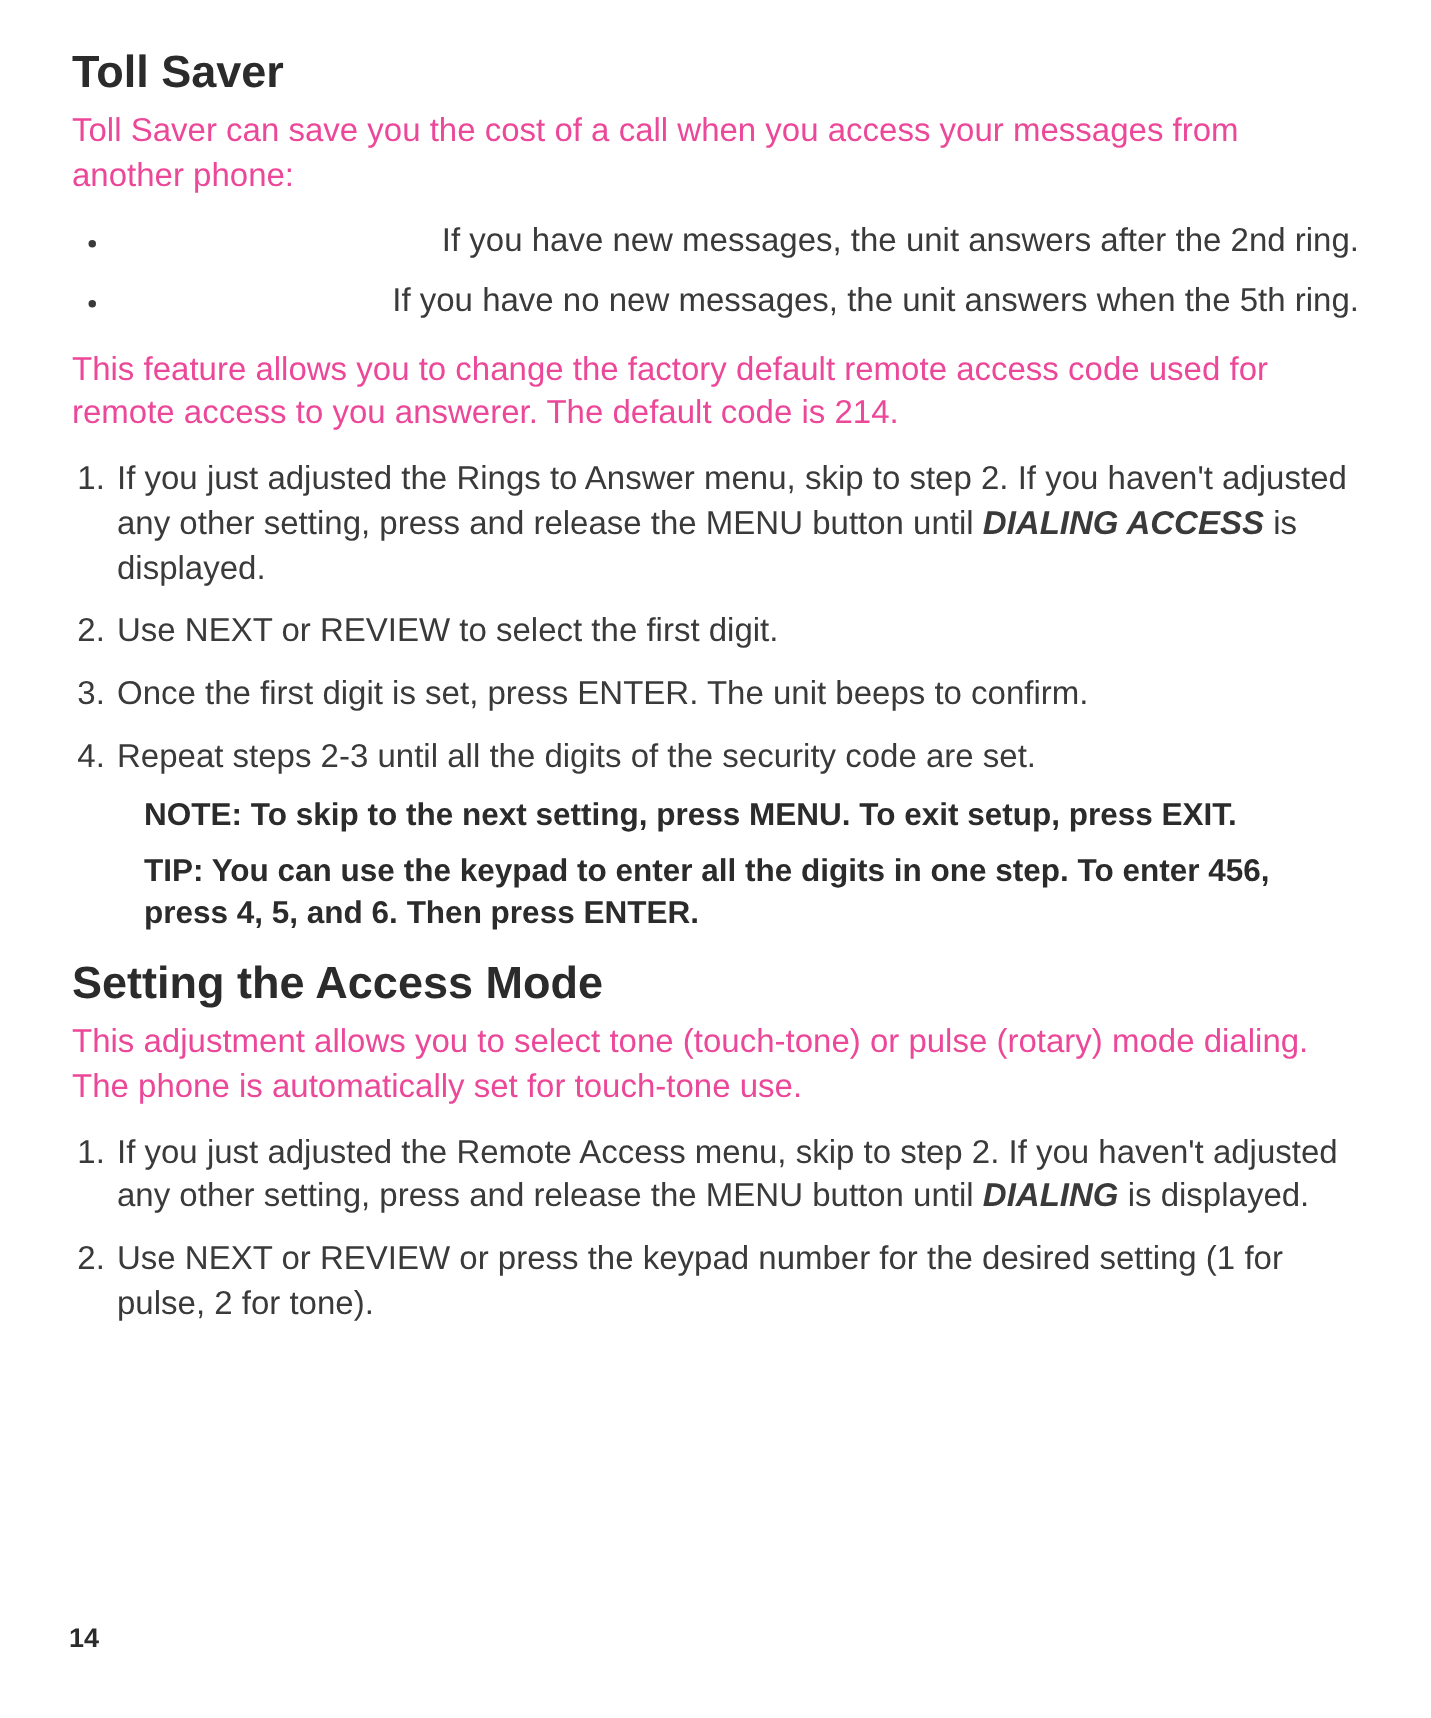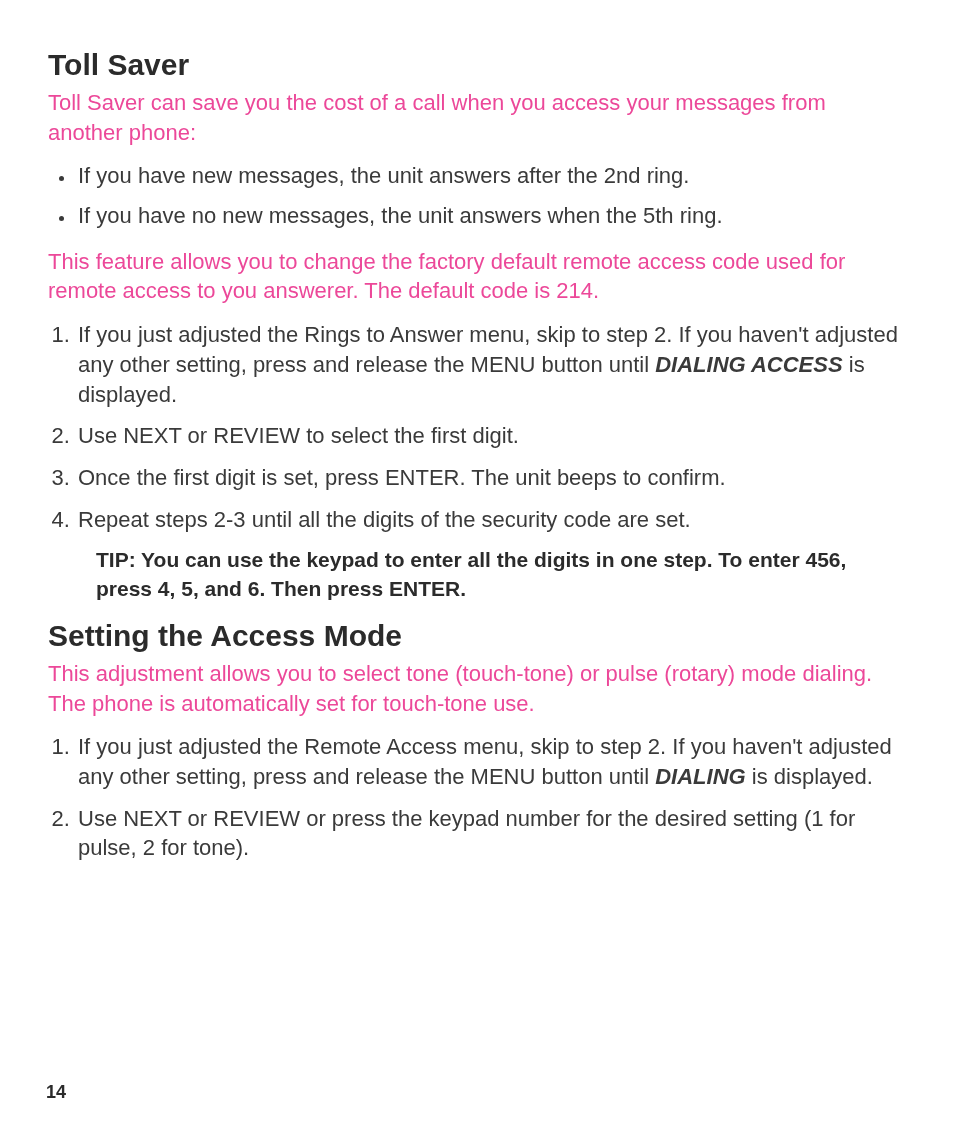--- a/index.html
+++ b/index.html
@@ -6,40 +6,41 @@
     margin: 0;
     padding: 0;
     width: 954px;
     height: 1145px;
     background: #ffffff;
     font-family: Arial, Helvetica, sans-serif;
     color: #3a3a3a;
   }
   .page {
     box-sizing: border-box;
-    padding: 48px 48px 0 48px;
+    padding: 32px 48px 0 48px;
     position: relative;
     height: 100%;
   }
   h2 {
     font-size: 30px;
     font-weight: 700;
     margin: 0 0 6px 0;
     color: #2b2b2b;
   }
   p {
     font-size: 22px;
     line-height: 1.35;
     margin: 0 0 14px 0;
     color: #ec4899;
     font-weight: 400;
   }
   ul {
     margin: 12px 0 14px 0;
     padding-left: 28px;
+    text-align: right;
   }
   ul li {
     font-size: 22px;
     line-height: 1.35;
     margin-bottom: 10px;
     padding-left: 2px;
   }
   ul li::marker {
     font-size: 18px;
   }
@@ -99,20 +100,21 @@
     <p>This feature allows you to change the factory default remote access code used for remote access to you answerer. The default code is 214.</p>
     <ol>
       <li>
         <span>If you just adjusted the Rings to Answer menu, skip to step 2. If you haven't adjusted any other setting, press and release the MENU button until </span><span class="bold-inline">DIALING ACCESS</span><span> is displayed.</span>
       </li>
       <li>Use NEXT or REVIEW to select the first digit.</li>
       <li>Once the first digit is set, press ENTER. The unit beeps to confirm.</li>
       <li>Repeat steps 2-3 until all the digits of the security code are set.</li>
     </ol>
     <div class="callout">
+      <p>NOTE: To skip to the next setting, press MENU. To exit setup, press EXIT.</p>
       <p>TIP: You can use the keypad to enter all the digits in one step. To enter 456, press 4, 5, and 6. Then press ENTER.</p>
     </div>
   </div>
 
   <div class="section">
     <h2>Setting the Access Mode</h2>
     <p>This adjustment allows you to select tone (touch-tone) or pulse (rotary) mode dialing. The phone is automatically set for touch-tone use.</p>
     <ol>
       <li>
         <span>If you just adjusted the Remote Access menu, skip to step 2. If you haven't adjusted any other setting, press and release the MENU button until </span><span class="bold-inline">DIALING</span><span> is displayed.</span>

